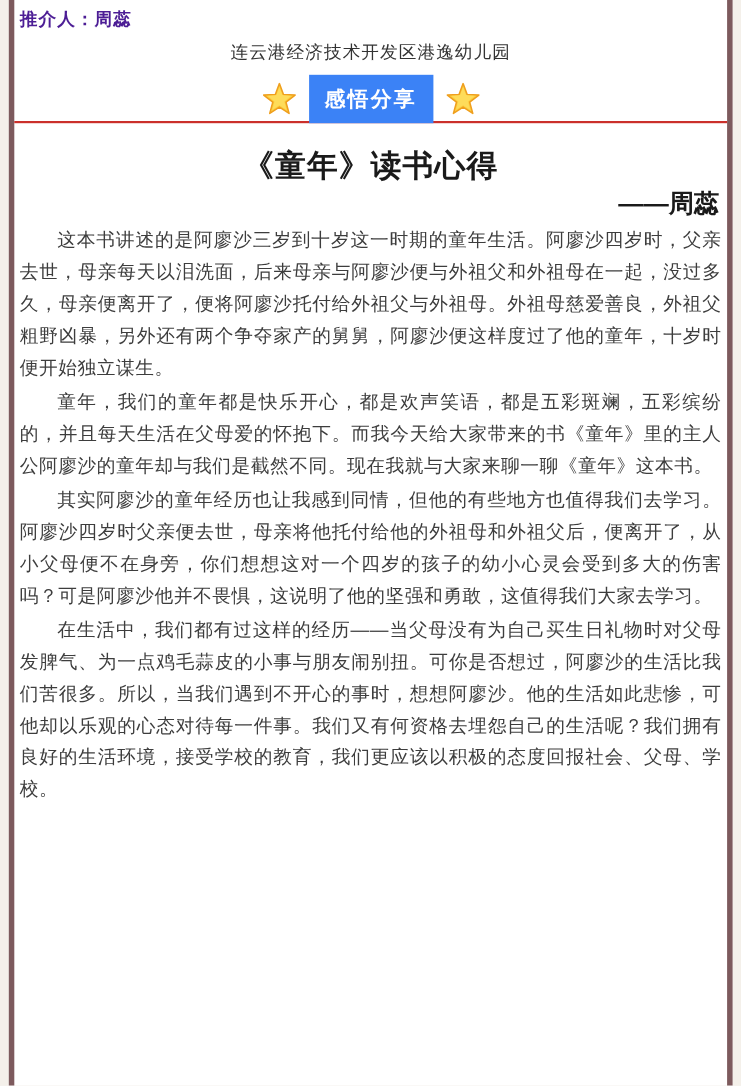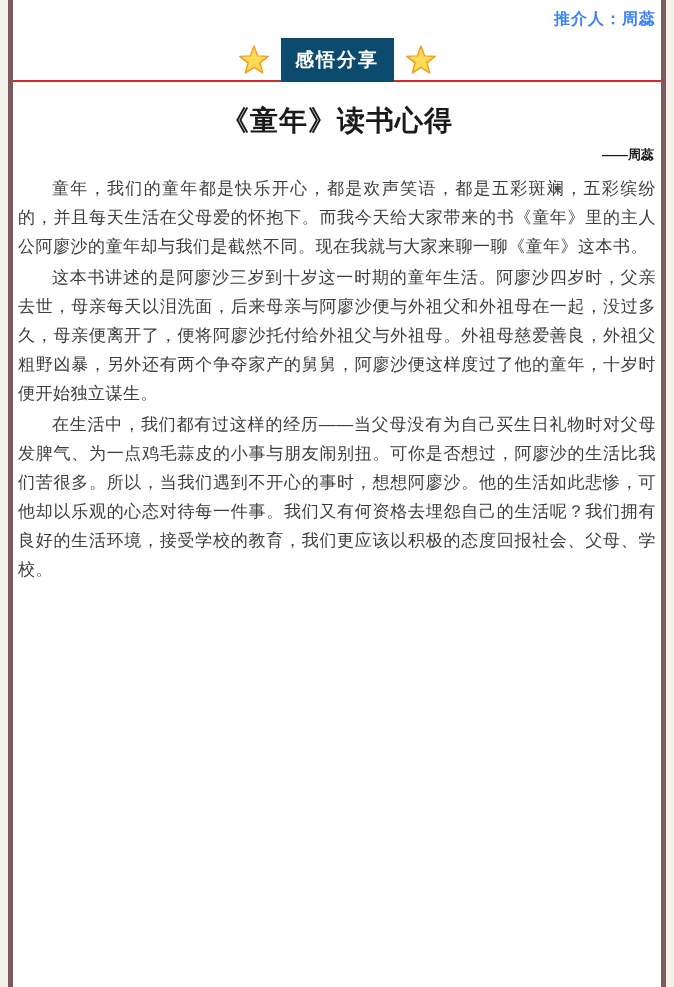--- a/index.html
+++ b/index.html
@@ -16,25 +16,25 @@
   .page {
     box-sizing: border-box;
     margin: 0 8px;
     min-height: 987px;
     background: #ffffff;
     border-left: 5px solid #7d5a5d;
     border-right: 5px solid #7d5a5d;
     padding: 8px 5px 0 5px;
   }
   .recommender {
-    text-align: right;
+    text-align: left;
     font-weight: bold;
     font-size: 16px;
     line-height: 22px;
-    color: #3b82f6;
+    color: #4c1d95;
     letter-spacing: 1px;
   }
   .org {
     text-align: center;
     font-size: 16px;
     line-height: 22px;
     color: #333333;
     margin-top: 8px;
     letter-spacing: 1px;
   }
@@ -50,21 +50,21 @@
     position: absolute;
     left: -5px;
     right: -5px;
     bottom: 0;
     height: 2px;
     background: #cb302b;
   }
   .banner {
     position: relative;
     z-index: 1;
-    background: #0c4a6e;
+    background: #3b82f6;
     color: #ffffff;
     font-weight: bold;
     font-size: 19px;
     letter-spacing: 2px;
     width: 113px;
     height: 44px;
     display: flex;
     align-items: center;
     justify-content: center;
   }
@@ -81,21 +81,21 @@
     font-size: 28px;
     font-weight: bold;
     color: #1a1a1a;
     margin: 26px 0 0 0;
     line-height: 26px;
     letter-spacing: 1px;
   }
   .author {
     text-align: right;
     font-weight: bold;
-    font-size: 13px;
+    font-size: 23px;
     line-height: 22px;
     color: #1a1a1a;
     margin-top: 10px;
     padding-right: 2px;
   }
   .article {
     margin-top: 8px;
   }
   .article p {
     margin: 2px 0;
@@ -107,20 +107,21 @@
     letter-spacing: 0.5px;
   }
 </style>
 </head>
 <body>
 
 <div class="page">
 
   <div class="recommender">推介人：周蕊</div>
 
+  <div class="org">连云港经济技术开发区港逸幼儿园</div>
 
   <div class="banner-section">
     <span class="star">
       <svg width="32" height="32" viewBox="0 0 32 32">
         <defs>
           <linearGradient id="gstar" x1="0" y1="0" x2="0.4" y2="1">
             <stop offset="0" stop-color="#ffe570"></stop>
             <stop offset="1" stop-color="#f7b importante825" stop-opacity="1"></stop>
           </linearGradient>
         </defs>
@@ -136,18 +137,19 @@
       </svg>
     </span>
     <div class="divider"></div>
   </div>
 
   <h1 class="title">《童年》读书心得</h1>
 
   <div class="author">——周蕊</div>
 
   <div class="article">
+    <p>这本书讲述的是阿廖沙三岁到十岁这一时期的童年生活。阿廖沙四岁时，父亲去世，母亲每天以泪洗面，后来母亲与阿廖沙便与外祖父和外祖母在一起，没过多久，母亲便离开了，便将阿廖沙托付给外祖父与外祖母。外祖母慈爱善良，外祖父粗野凶暴，另外还有两个争夺家产的舅舅，阿廖沙便这样度过了他的童年，十岁时便开始独立谋生。</p>
     <p>童年，我们的童年都是快乐开心，都是欢声笑语，都是五彩斑斓，五彩缤纷的，并且每天生活在父母爱的怀抱下。而我今天给大家带来的书《童年》里的主人公阿廖沙的童年却与我们是截然不同。现在我就与大家来聊一聊《童年》这本书。</p>
-    <p>这本书讲述的是阿廖沙三岁到十岁这一时期的童年生活。阿廖沙四岁时，父亲去世，母亲每天以泪洗面，后来母亲与阿廖沙便与外祖父和外祖母在一起，没过多久，母亲便离开了，便将阿廖沙托付给外祖父与外祖母。外祖母慈爱善良，外祖父粗野凶暴，另外还有两个争夺家产的舅舅，阿廖沙便这样度过了他的童年，十岁时便开始独立谋生。</p>
+    <p>其实阿廖沙的童年经历也让我感到同情，但他的有些地方也值得我们去学习。阿廖沙四岁时父亲便去世，母亲将他托付给他的外祖母和外祖父后，便离开了，从小父母便不在身旁，你们想想这对一个四岁的孩子的幼小心灵会受到多大的伤害吗？可是阿廖沙他并不畏惧，这说明了他的坚强和勇敢，这值得我们大家去学习。</p>
     <p>在生活中，我们都有过这样的经历——当父母没有为自己买生日礼物时对父母发脾气、为一点鸡毛蒜皮的小事与朋友闹别扭。可你是否想过，阿廖沙的生活比我们苦很多。所以，当我们遇到不开心的事时，想想阿廖沙。他的生活如此悲惨，可他却以乐观的心态对待每一件事。我们又有何资格去埋怨自己的生活呢？我们拥有良好的生活环境，接受学校的教育，我们更应该以积极的态度回报社会、父母、学校。</p>
   </div>
 
 </div>
 
 </body></html>

